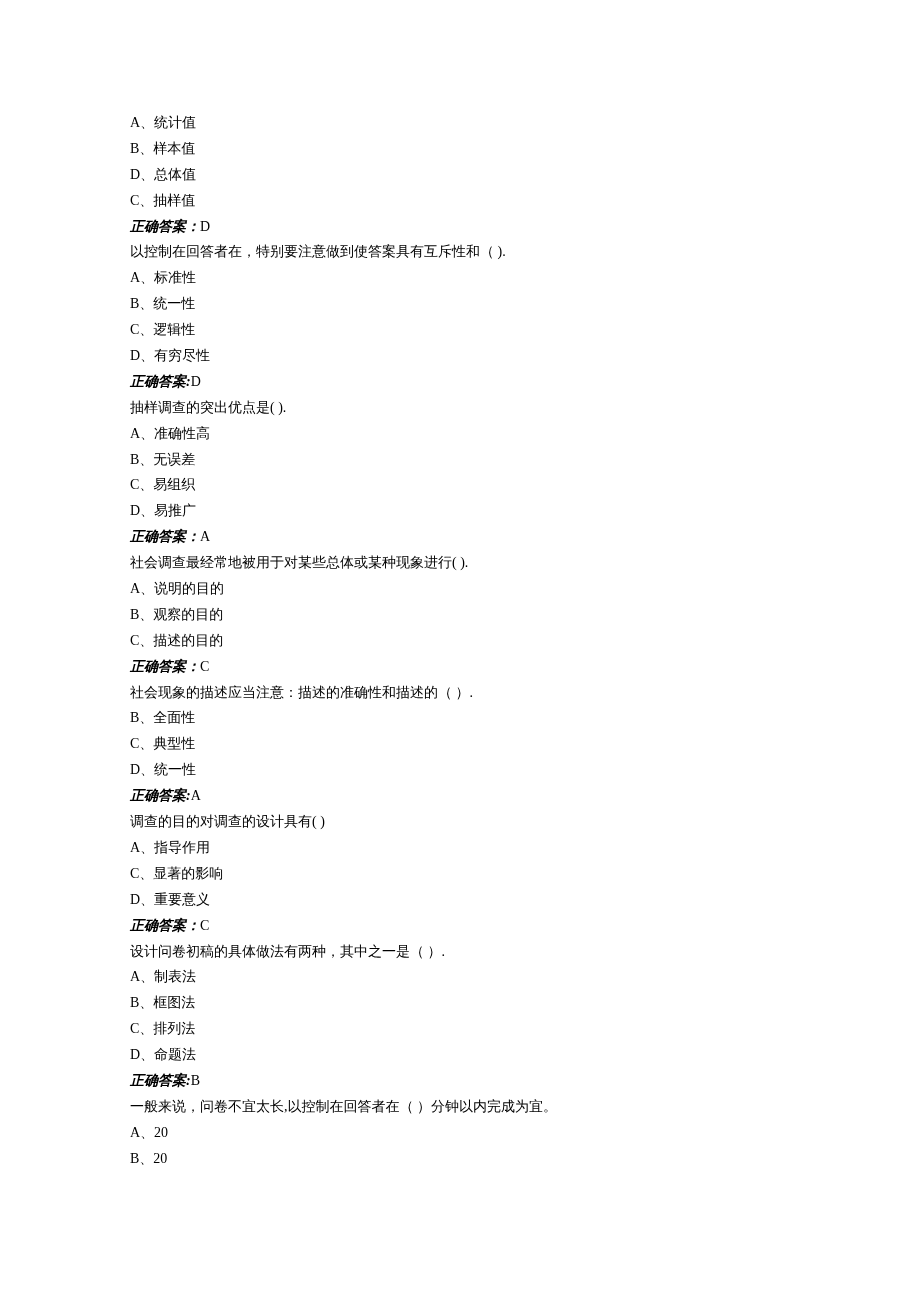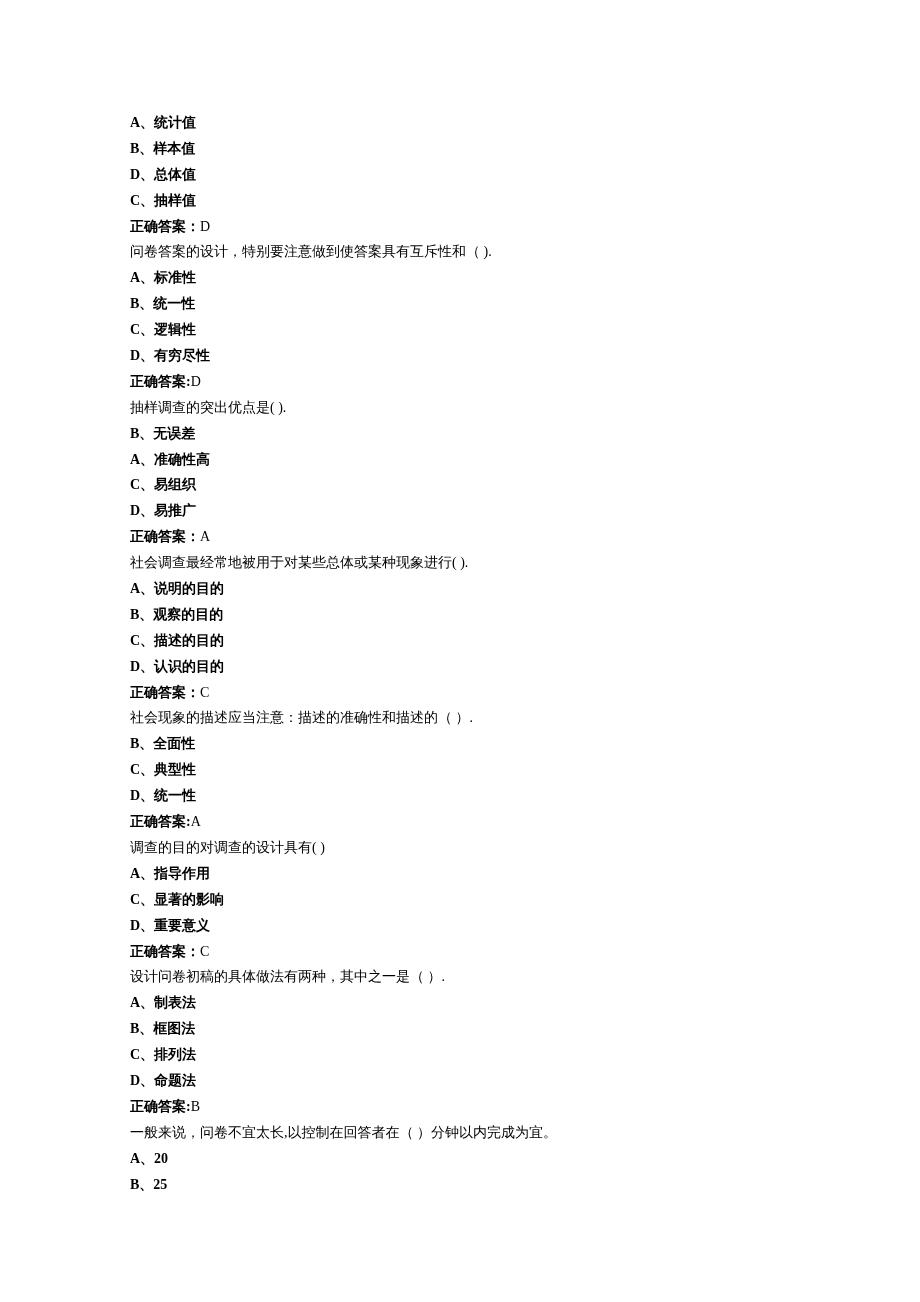--- a/index.html
+++ b/index.html
@@ -16,63 +16,63 @@
       line-height: 1.85;
       width: 920px;
     }
     .question-block {
       margin-bottom: 0;
     }
     .question-text {
       font-weight: normal;
     }
     .option {
-      font-weight: bold;
+      font-weight: normal;
     }
     .answer {
       font-weight: bold;
+      font-style: italic;
     }
   </style>
 </head>
 <body>
 
 <div>
 
   <div class="question-block">
     <div class="option">A、统计值</div>
     <div class="option">B、样本值</div>
     <div class="option">D、总体值</div>
     <div class="option">C、抽样值</div>
     <div><span class="answer">正确答案：</span><span>D</span></div>
   </div>
 
   <div class="question-block">
-    <div class="question-text">问卷答案的设计，特别要注意做到使答案具有互斥性和（ ).</div>
+    <div class="question-text">以控制在回答者在，特别要注意做到使答案具有互斥性和（ ).</div>
     <div class="option">A、标准性</div>
     <div class="option">B、统一性</div>
     <div class="option">C、逻辑性</div>
     <div class="option">D、有穷尽性</div>
     <div><span class="answer">正确答案:</span><span>D</span></div>
   </div>
 
   <div class="question-block">
     <div class="question-text">抽样调查的突出优点是( ).</div>
+    <div class="option">A、准确性高</div>
     <div class="option">B、无误差</div>
-    <div class="option">A、准确性高</div>
     <div class="option">C、易组织</div>
     <div class="option">D、易推广</div>
     <div><span class="answer">正确答案：</span><span>A</span></div>
   </div>
 
   <div class="question-block">
     <div class="question-text">社会调查最经常地被用于对某些总体或某种现象进行( ).</div>
     <div class="option">A、说明的目的</div>
     <div class="option">B、观察的目的</div>
     <div class="option">C、描述的目的</div>
-    <div class="option">D、认识的目的</div>
     <div><span class="answer">正确答案：</span><span>C</span></div>
   </div>
 
   <div class="question-block">
     <div class="question-text">社会现象的描述应当注意：描述的准确性和描述的（ ）.</div>
     <div class="option">B、全面性</div>
     <div class="option">C、典型性</div>
     <div class="option">D、统一性</div>
     <div><span class="answer">正确答案:</span><span>A</span></div>
   </div>
@@ -90,16 +90,16 @@
     <div class="option">A、制表法</div>
     <div class="option">B、框图法</div>
     <div class="option">C、排列法</div>
     <div class="option">D、命题法</div>
     <div><span class="answer">正确答案:</span><span>B</span></div>
   </div>
 
   <div class="question-block">
     <div class="question-text">一般来说，问卷不宜太长,以控制在回答者在（ ）分钟以内完成为宜。</div>
     <div class="option">A、20</div>
-    <div class="option">B、25</div>
+    <div class="option">B、20</div>
   </div>
 
 </div>
 
 </body></html>

